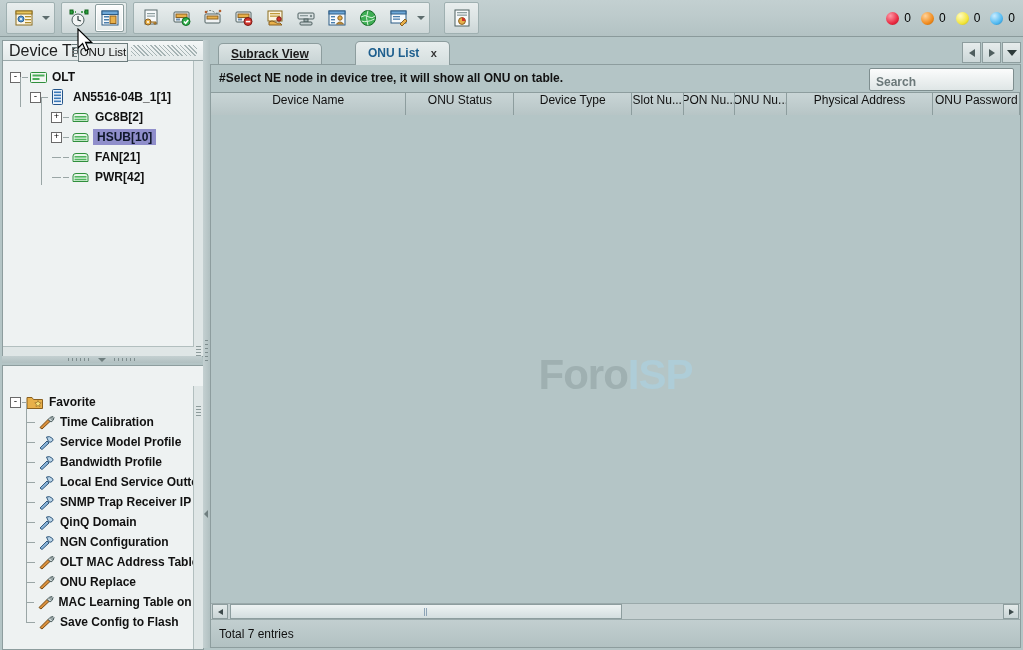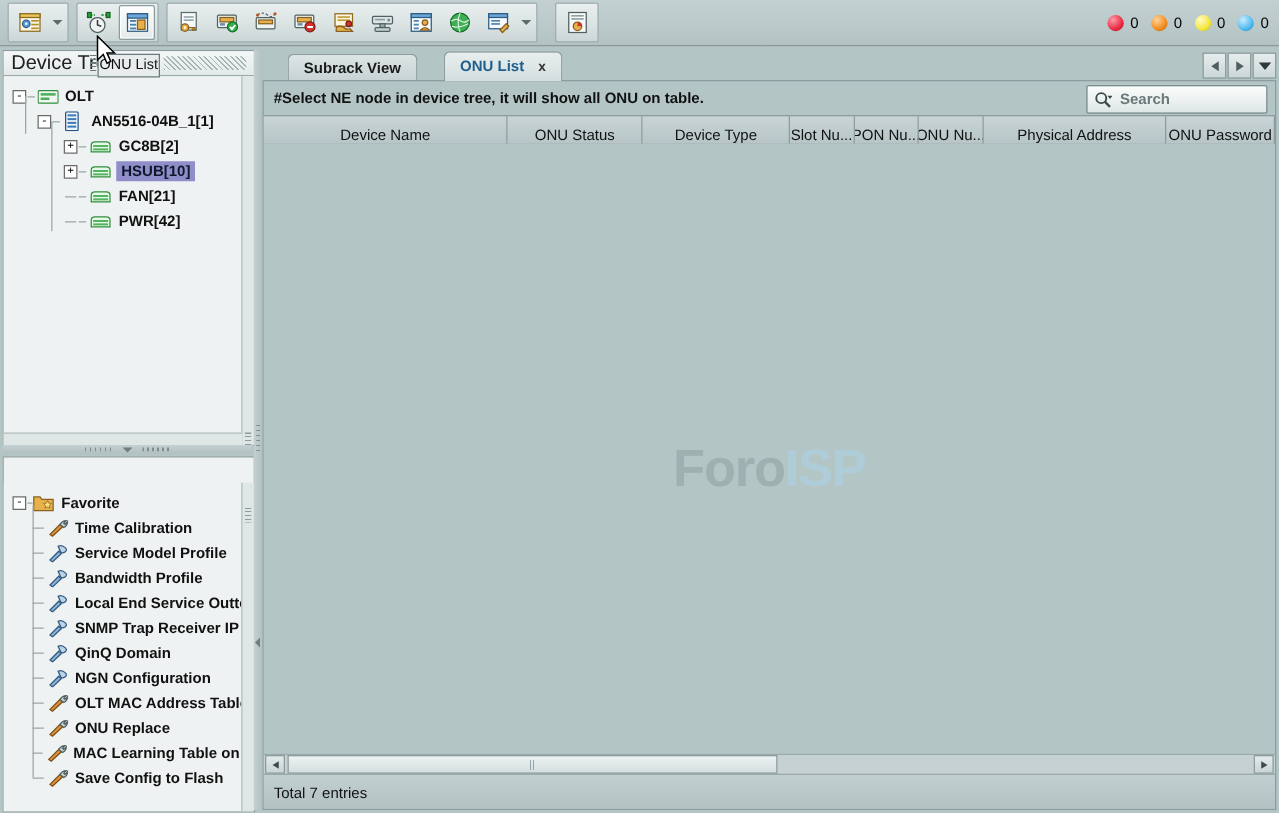--- a/index.html
+++ b/index.html
@@ -167,30 +167,30 @@
     position:absolute;left:0;top:24px;width:809px;height:582px;
     border:1px solid #8d9d9e;background:#b4c5c6;
   }
   #hintbar{
     height:27px;line-height:27px;font-size:12px;font-weight:bold;
     padding-left:8px;color:#111;position:relative;
   }
   #searchbox{
     position:absolute;right:6px;top:3px;width:143px;height:21px;
     background:linear-gradient(to bottom,#fbfcfc,#dfe6e6);
-    border:1px solid #7e8e8f;border-radius:2px;display:flex;align-items:center;
+    border:1px solid #7e8e8f;border-radius:2px;display:flex;align-items:flex-start;flex-direction:column;
   }
   #searchbox .stext{font-size:12px;font-weight:bold;color:#6b7879;margin-left:6px;}
 
   #thead{
     display:flex;height:22px;border-top:1px solid #8d9d9e;border-bottom:1px solid #8d9d9e;
     background:linear-gradient(to bottom,#c9d5d6,#b7c5c6);
   }
   .th{
-    display:flex;align-items:flex-end;justify-content:center;
+    display:flex;align-items:flex-start;justify-content:center;
     font-size:12px;color:#111;border-right:1px solid #8d9d9e;
     overflow:hidden;white-space:nowrap;height:22px;
   }
   #tbody{position:absolute;left:0;right:0;top:50px;bottom:44px;background:#b4c5c6;overflow:hidden;}
 
   
   #watermark{
     position:absolute;left:0;right:0;top:236px;text-align:center;
     font-size:42px;font-weight:bold;letter-spacing:-1px;
     font-family:"Liberation Sans",sans-serif;
@@ -673,21 +673,21 @@
 </div>
 
 <div id="splitter-v">
   <span class="vdots"></span>
   <span class="vcaret"></span>
 </div>
 
 <div id="main">
 
   <div id="tabstrip">
-    <div class="tab" style="left:20px;">
+    <div class="tab" style="left:8px;text-decoration:underline;">
       <span>Subrack View</span>
     </div>
     <span class="tabdots" style="left:150px;"></span>
     <div class="tab active" style="left:145px;">
       <span>ONU List</span>
       <span class="tabclose">x</span>
     </div>
     <div id="tabnav">
       <div class="navbtn">
           <span class="la"></span>

